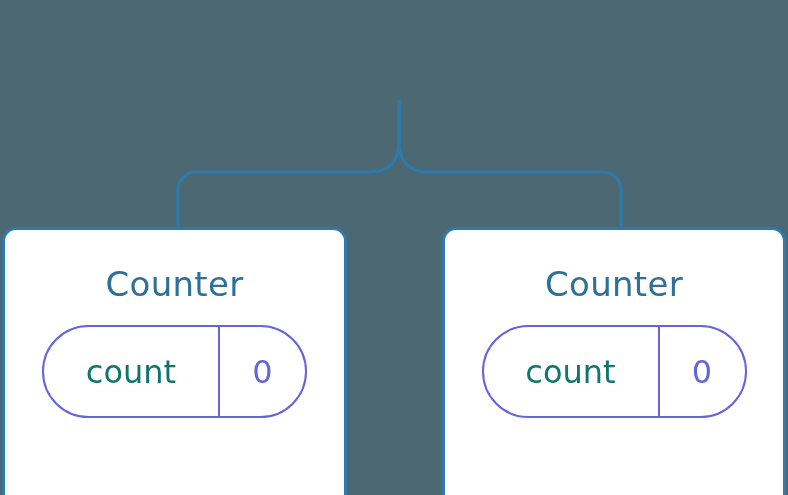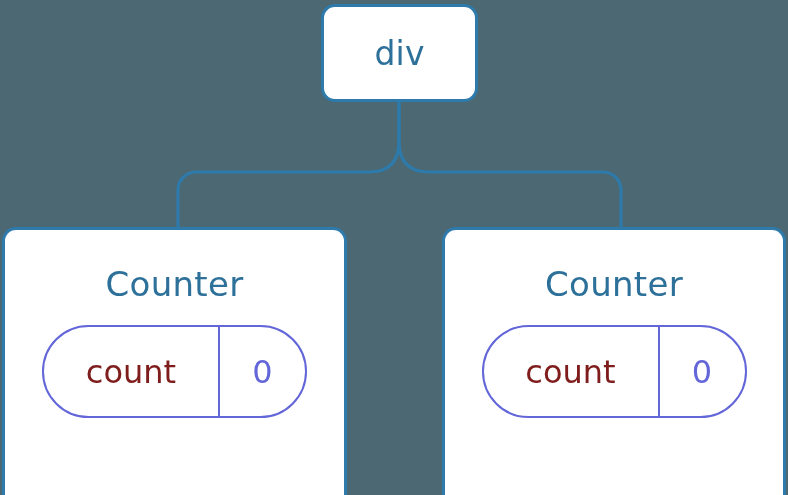--- a/index.html
+++ b/index.html
@@ -84,21 +84,21 @@
     align-items: stretch;
     background: #ffffff;
   }
   .pill-key {
     flex: 0 0 174px;
     display: flex;
     align-items: center;
     justify-content: center;
     border-right: 2px solid #6366d8;
     font-size: 32px;
-    color: #7f1d1d;
+    color: #0f766e;
   }
   .pill-value {
     flex: 1 1 auto;
     display: flex;
     align-items: center;
     justify-content: center;
     font-size: 32px;
     color: #6366d8;
   }
 </style>
@@ -115,23 +115,20 @@
              C 186 172, 178 180, 178 190
              L 178 229" fill="none" stroke="#2d7aab" stroke-width="3.2" stroke-linecap="round"></path>
     <path d="M 399 101
              L 399 141
              C 399 162, 409 172, 429 172
              L 603 172
              C 613 172, 621 180, 621 190
              L 621 229" fill="none" stroke="#2d7aab" stroke-width="3.2" stroke-linecap="round"></path>
   </svg>
 
-  <div class="node-card node-root">
-    <span class="node-title">div</span>
-  </div>
 
   <div class="node-card node-child node-child-left">
     <span class="node-title">Counter</span>
     <div class="state-pill">
       <span class="pill-key">count</span>
       <span class="pill-value">0</span>
     </div>
   </div>
 
   <div class="node-card node-child node-child-right">

